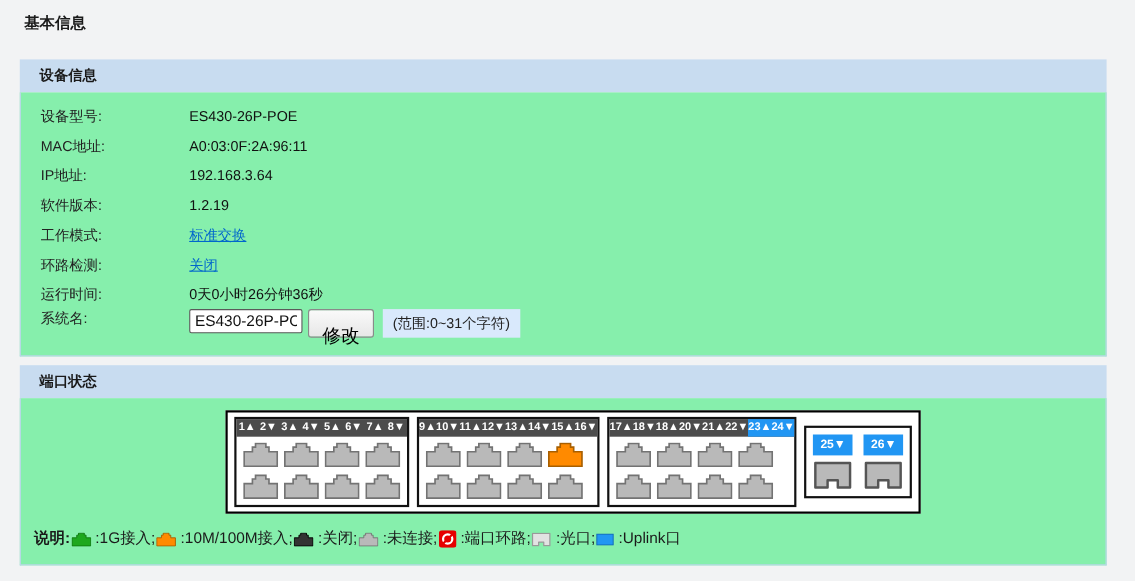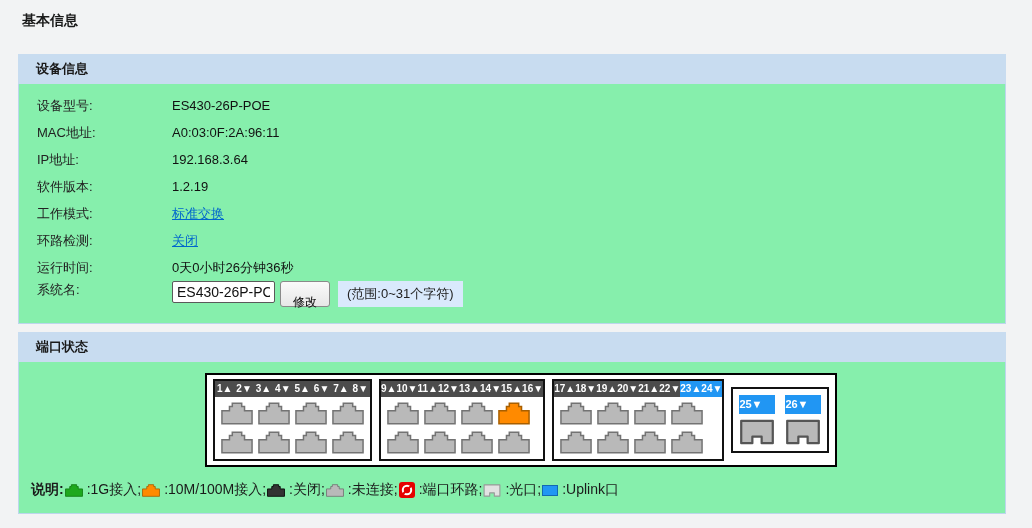--- a/index.html
+++ b/index.html
@@ -8,33 +8,33 @@
   .section { margin:0 0 8px 18px; width:988px; }
   .section-header { background:#c8dcf0; font-size:13px; font-weight:bold; padding:6px 0 6px 18px; }
   .section-body { background:#86efac; border:1px solid #bcd6ec; border-top:none; }
   .dev-body { padding:8px 0 12px 0; }
   .info-row { display:flex; align-items:center; height:27px; font-size:13px; }
   .info-label { width:153px; padding-left:18px; color:#222; }
   .info-value { color:#111; }
   .link { color:#0066cc; text-decoration:underline; cursor:pointer; }
   .sys-row { display:flex; align-items:flex-start; height:30px; font-size:13px; }
   .sys-input { width:103px; height:22px; border:1px solid #5a5a5a; border-radius:2px; font-size:14px; padding:0 4px; font-family:"Liberation Sans",sans-serif; color:#111; background:#fff; }
-  .modify-btn { margin-left:5px; height:23px; padding:12px 12px; font-size:12px; border:1px solid #8a8a8a; border-radius:3px; background:linear-gradient(#fafafa,#e7e7e7); cursor:pointer; font-family:"Liberation Sans",sans-serif; }
+  .modify-btn { margin-left:5px; height:23px; padding:12px 12px; font-size:17px; border:1px solid #8a8a8a; border-radius:3px; background:linear-gradient(#fafafa,#e7e7e7); cursor:pointer; font-family:"Liberation Sans",sans-serif; }
   .sys-hint { margin-left:8px; background:#d9e9fc; padding:4px 9px; font-size:13px; color:#222; }
   .port-body { padding:11px 0 12px 0; }
   .port-panel { display:inline-flex; align-items:center; margin-left:186px; background:#fff; border:2px solid #000; padding:4px 6px; gap:7px; }
   .port-group { border:2px solid #111; background:#fff; }
   .group-header { display:flex; background:#4c4c4c; height:16px; }
   .gh-seg { flex:1; display:flex; justify-content:space-around; align-items:center; }
   .gh-seg.uplink { flex:0 0 25%; background:#2196f3; }
   .port-num { color:#fff; font-size:10px; font-weight:bold; white-space:nowrap; line-height:16px; }
   .ports-grid { display:grid; grid-template-columns:repeat(4,32px); gap:6px 5px; padding:5px 6px; }
   .sfp-box { border:2px solid #111; background:#fff; padding:6px 6px; display:flex; gap:10px; align-self:center; }
   .sfp-col { display:flex; flex-direction:column; align-items:center; gap:5px; }
-  .sfp-label { width:36px; height:19px; background:#2196f3; color:#fff; font-size:11px; font-weight:bold; line-height:19px; }
+  .sfp-label { width:36px; height:19px; background:#2196f3; color:#fff; font-size:11px; font-weight:bold; text-align:center; line-height:19px; }
   .legend-row { display:flex; align-items:flex-start; gap:1px; margin:14px 0 2px 12px; font-size:14px; }
   .legend-prefix { font-weight:bold; }
   .legend-item { display:flex; align-items:center; gap:4px; }
   .legend-item svg { display:block; }
   svg { display:block; }
 </style>
 </head>
 <body>
 
 <div class="page-title">基本信息</div>
@@ -193,21 +193,21 @@
                 <path d="M1 23 V9 H9 V4.5 H12 V1 H22 V4.5 H25 V9 H33 V23 Z" fill="#b9b9b9" stroke="#737373" stroke-width="1.6"></path>
               </svg>
             </span>
           </div>
         </div>
         <div class="port-group">
           <div class="group-header">
             <div class="gh-seg">
               <span class="port-num">17▲</span>
               <span class="port-num">18▼</span>
-              <span class="port-num">19▲</span>
+              <span class="port-num">18▲</span>
               <span class="port-num">20▼</span>
               <span class="port-num">21▲</span>
               <span class="port-num">22▼</span>
             </div>
             <div class="gh-seg uplink">
               <span class="port-num">23▲</span>
               <span class="port-num">24▼</span>
             </div>
           </div>
           <div class="ports-grid">

